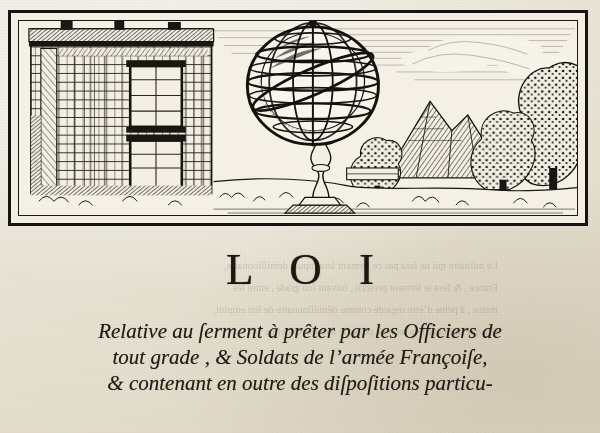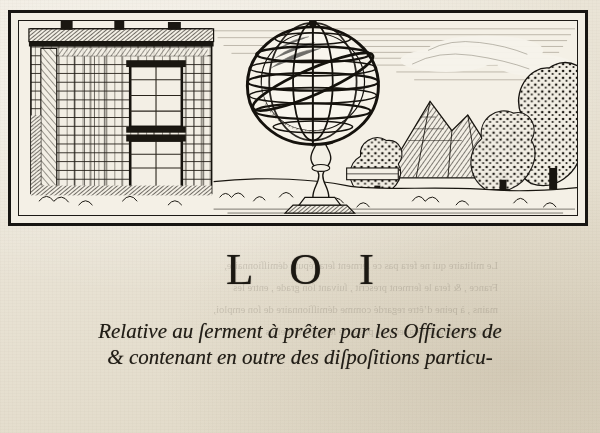--- a/index.html
+++ b/index.html
@@ -307,16 +307,17 @@
         </svg>
 
       </div>
     </div>
   </div>
 
   <div id="title">L O I</div>
 
   <div id="subtitle">
     <div class="line">Relative au ſerment à prêter par les Officiers de</div>
+    <div class="line">tout grade , &amp; Soldats de l’armée Françoiſe,</div>
     <div class="line">&amp; contenant en outre des diſpoſitions particu-</div>
   </div>
 
 </div>
 
 </body></html>

